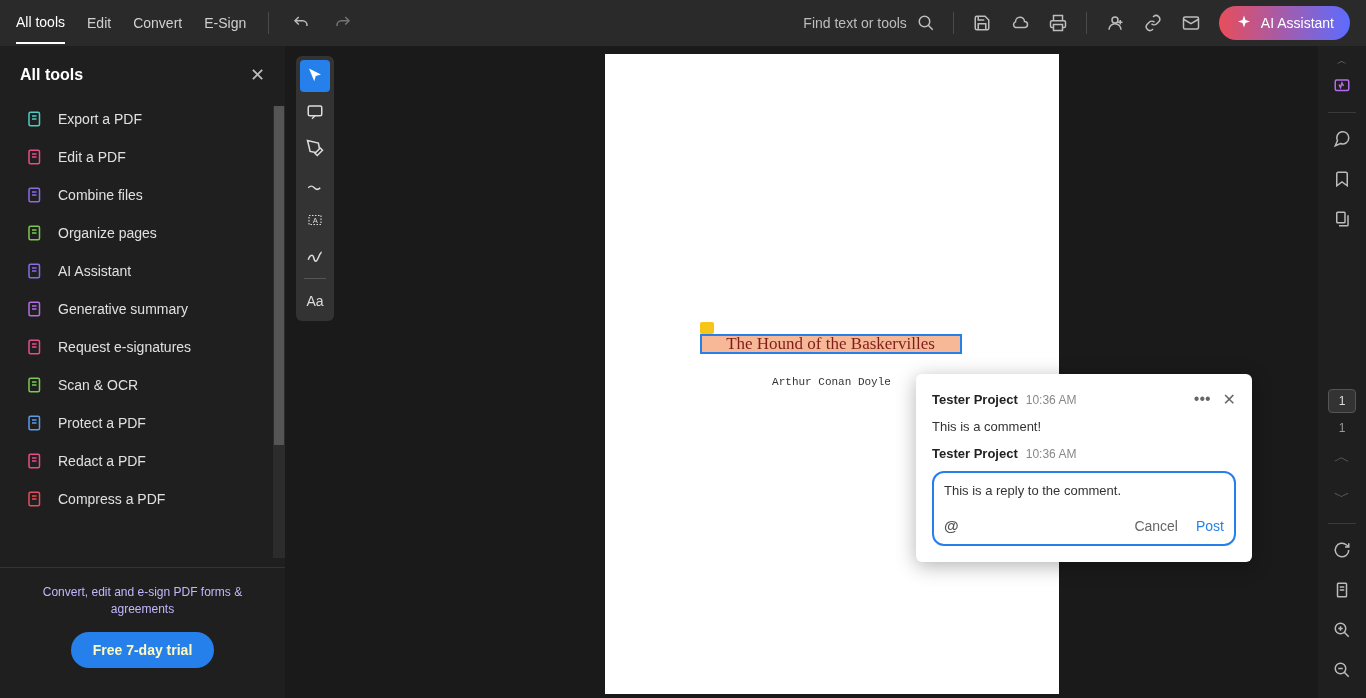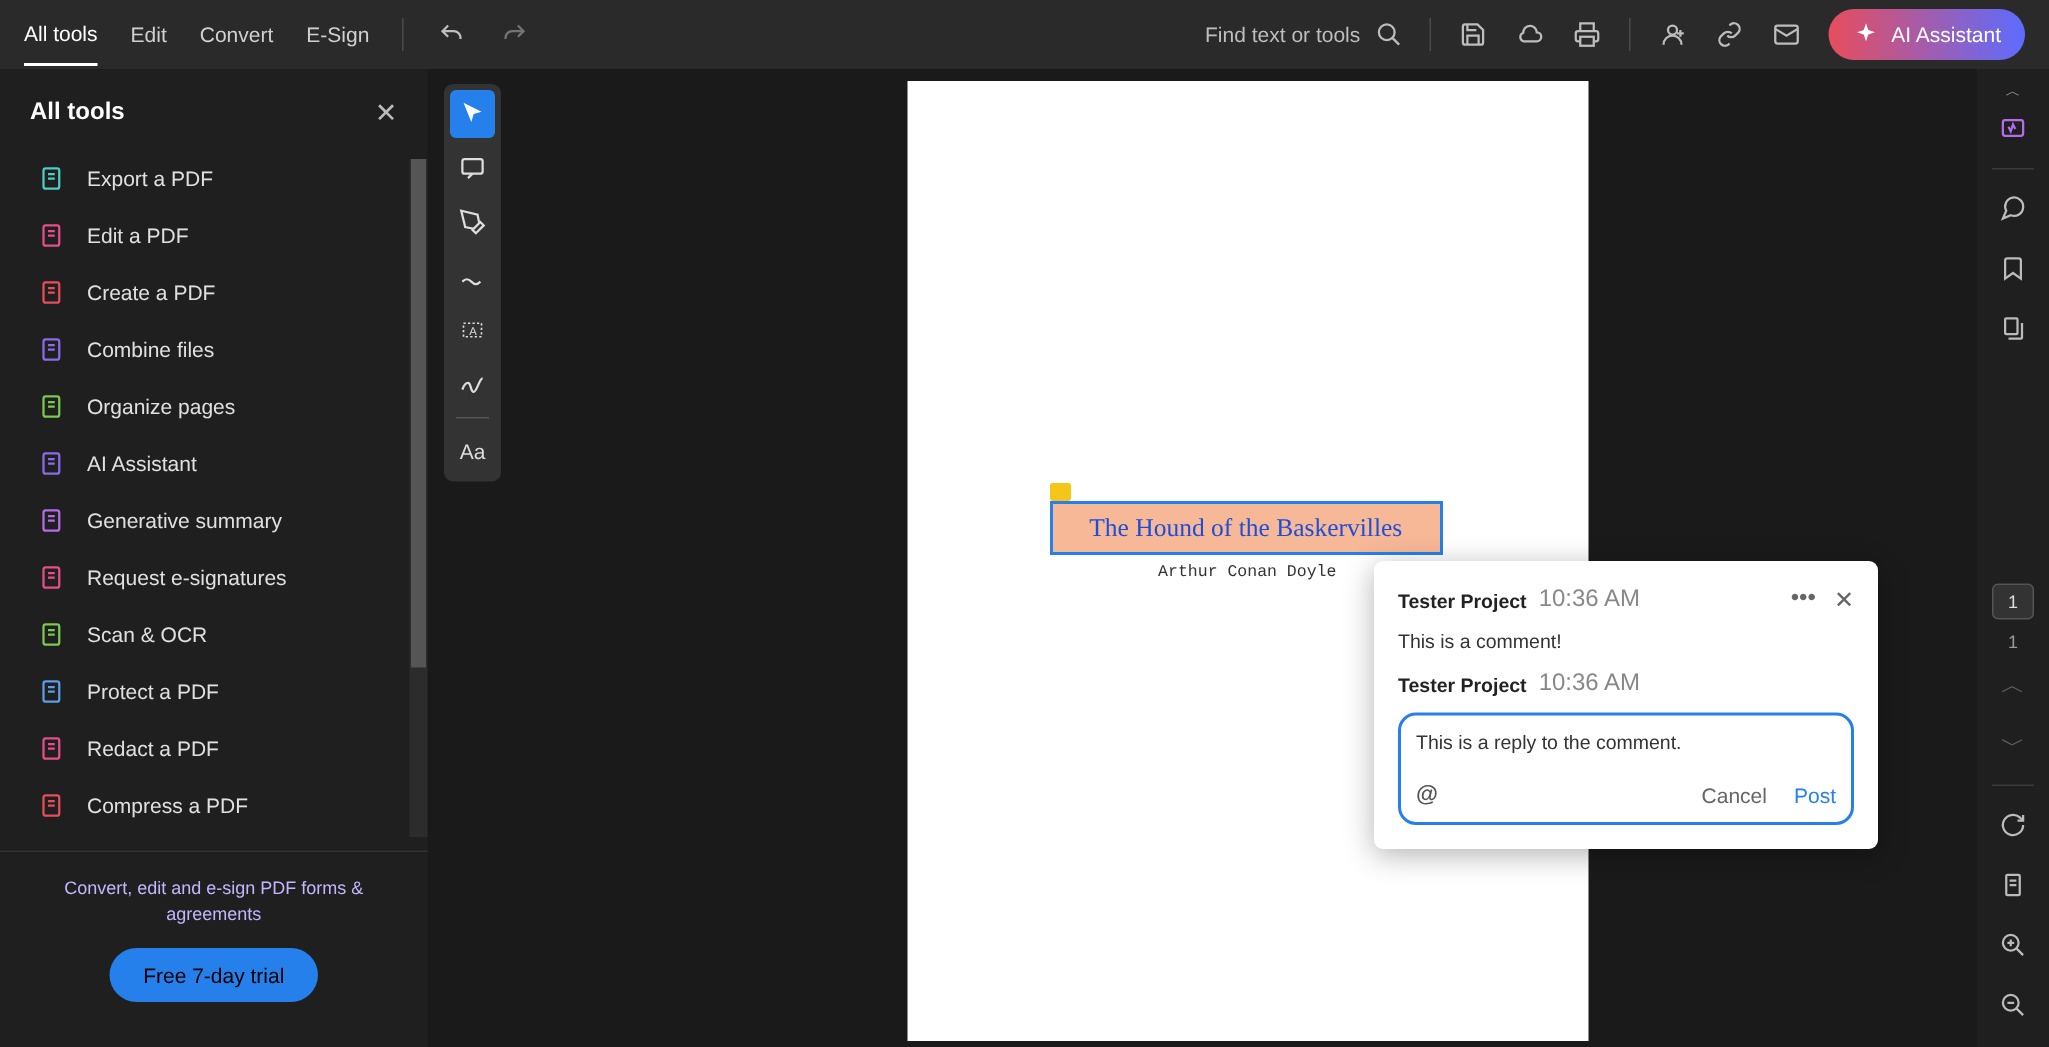--- a/index.html
+++ b/index.html
@@ -22,43 +22,43 @@
 
 .sidebar { width: 285px; background: #1f1f1f; display: flex; flex-direction: column; position: relative; }
 .sidebar-header { display: flex; justify-content: space-between; align-items: center; padding: 18px 20px 14px; }
 .sidebar-title { font-size: 16px; font-weight: 600; color: #fff; }
 .close-x { color: #bbb; font-size: 18px; cursor: pointer; }
 .tools-scroll { flex: 1; overflow-y: auto; padding: 0 10px 0 20px; }
 .tool-item { display: flex; align-items: center; gap: 14px; padding: 10px 6px; font-size: 14px; color: #e0e0e0; cursor: pointer; }
 .tool-icon { width: 18px; height: 18px; display: flex; align-items: center; justify-content: center; }
 .sidebar-footer { padding: 16px 20px 30px; text-align: center; border-top: 1px solid #333; }
 .footer-text { font-size: 12px; color: #c4b5fd; line-height: 1.4; margin-bottom: 14px; }
-.trial-btn { background: #2680eb; color: #000000; border-radius: 20px; padding: 10px 22px; font-size: 14px; font-weight: 400; display: inline-block; cursor: pointer; }
+.trial-btn { background: #2680eb; color: #fef9c3; border-radius: 20px; padding: 10px 22px; font-size: 14px; font-weight: 700; display: inline-block; cursor: pointer; }
 .scrollbar-track { position: absolute; right: 0; top: 60px; bottom: 140px; width: 12px; background: #2c2c2c; }
 .scrollbar-thumb { position: absolute; left: 1px; right: 1px; top: 0; height: 75%; background: #555; }
 
 
 .vtool-wrap { width: 60px; background: #1a1a1a; padding-top: 10px; display: flex; justify-content: center; }
 .vtoolbar { background: #333333; border-radius: 6px; width: 38px; padding: 4px; display: flex; flex-direction: column; gap: 4px; height: fit-content; }
 .vtool { width: 30px; height: 32px; border-radius: 4px; display: flex; align-items: center; justify-content: center; cursor: pointer; color: #ddd; }
 .vtool.active { background: #2680eb; color: #fff; }
 .vtool-sep { height: 1px; background: #555; margin: 2px 4px; }
 
 
 .doc-area { flex: 1; background: #1a1a1a; display: flex; justify-content: center; padding-top: 8px; position: relative; overflow: hidden; }
 .page { width: 454px; height: 640px; background: #fff; position: relative; }
 .annot-pin { position: absolute; left: 95px; top: 268px; width: 14px; height: 12px; background: #f5c518; border-radius: 2px; }
-.title-box { position: absolute; left: 95px; top: 280px; width: 262px; height: 36px; border: 2px solid #2680eb; background: #f7b898; display: flex; align-items: center; justify-content: center; font-family: Georgia, serif; font-size: 17px; color: #1d4ed8; }
+.title-box { position: absolute; left: 95px; top: 280px; width: 262px; height: 20px; border: 2px solid #2680eb; background: #f7b898; display: flex; align-items: center; justify-content: center; font-family: Georgia, serif; font-size: 17px; color: #7f1d1d; }
 .author { position: absolute; left: 0; right: 0; top: 322px; text-align: center; font-family: Liberation Mono, monospace; font-size: 11px; color: #333; }
 
 
 .comment-panel { position: absolute; right: 66px; top: 328px; width: 336px; background: #fff; border-radius: 6px; box-shadow: 0 4px 20px rgba(0,0,0,0.3); padding: 16px; color: #333; }
 .comment-header { display: flex; align-items: center; gap: 8px; margin-bottom: 10px; }
 .comment-author { font-size: 13px; font-weight: 700; color: #222; }
-.comment-time { font-size: 16px; color: #888; }
+.comment-time { font-size: 12px; color: #888; }
 .comment-actions { margin-left: auto; display: flex; gap: 12px; color: #666; }
 .comment-text { font-size: 13px; color: #333; margin-bottom: 12px; }
 .reply-input-box { border: 2px solid #2680eb; border-radius: 12px; padding: 10px; }
 .reply-text { font-size: 13px; color: #333; min-height: 20px; margin-bottom: 14px; }
 .reply-actions { display: flex; align-items: center; }
 .mention-icon { color: #555; font-size: 15px; font-weight: 600; }
 .reply-btns { margin-left: auto; display: flex; gap: 18px; font-size: 14px; }
 .btn-cancel { color: #666; cursor: pointer; }
 .btn-post { color: #2680eb; font-weight: 400; cursor: pointer; }
 
@@ -171,29 +171,20 @@
           <span class="tool-icon">
             <svg viewBox="0 0 24 24" fill="none" stroke="#e84d8b" stroke-width="2">
               <rect x="4" y="3" width="14" height="18" rx="2"></rect>
               <path d="M8 8h6M8 12h6"></path>
             </svg>
           </span>
           <span>Edit a PDF</span>
         </div>
         <div class="tool-item">
           <span class="tool-icon">
-            <svg viewBox="0 0 24 24" fill="none" stroke="#e84d5b" stroke-width="2">
-              <rect x="4" y="3" width="14" height="18" rx="2"></rect>
-              <path d="M8 8h6M8 12h6"></path>
-            </svg>
-          </span>
-          <span>Create a PDF</span>
-        </div>
-        <div class="tool-item">
-          <span class="tool-icon">
             <svg viewBox="0 0 24 24" fill="none" stroke="#8b6ce8" stroke-width="2">
               <rect x="4" y="3" width="14" height="18" rx="2"></rect>
               <path d="M8 8h6M8 12h6"></path>
             </svg>
           </span>
           <span>Combine files</span>
         </div>
         <div class="tool-item">
           <span class="tool-icon">
             <svg viewBox="0 0 24 24" fill="none" stroke="#7bc950" stroke-width="2">

